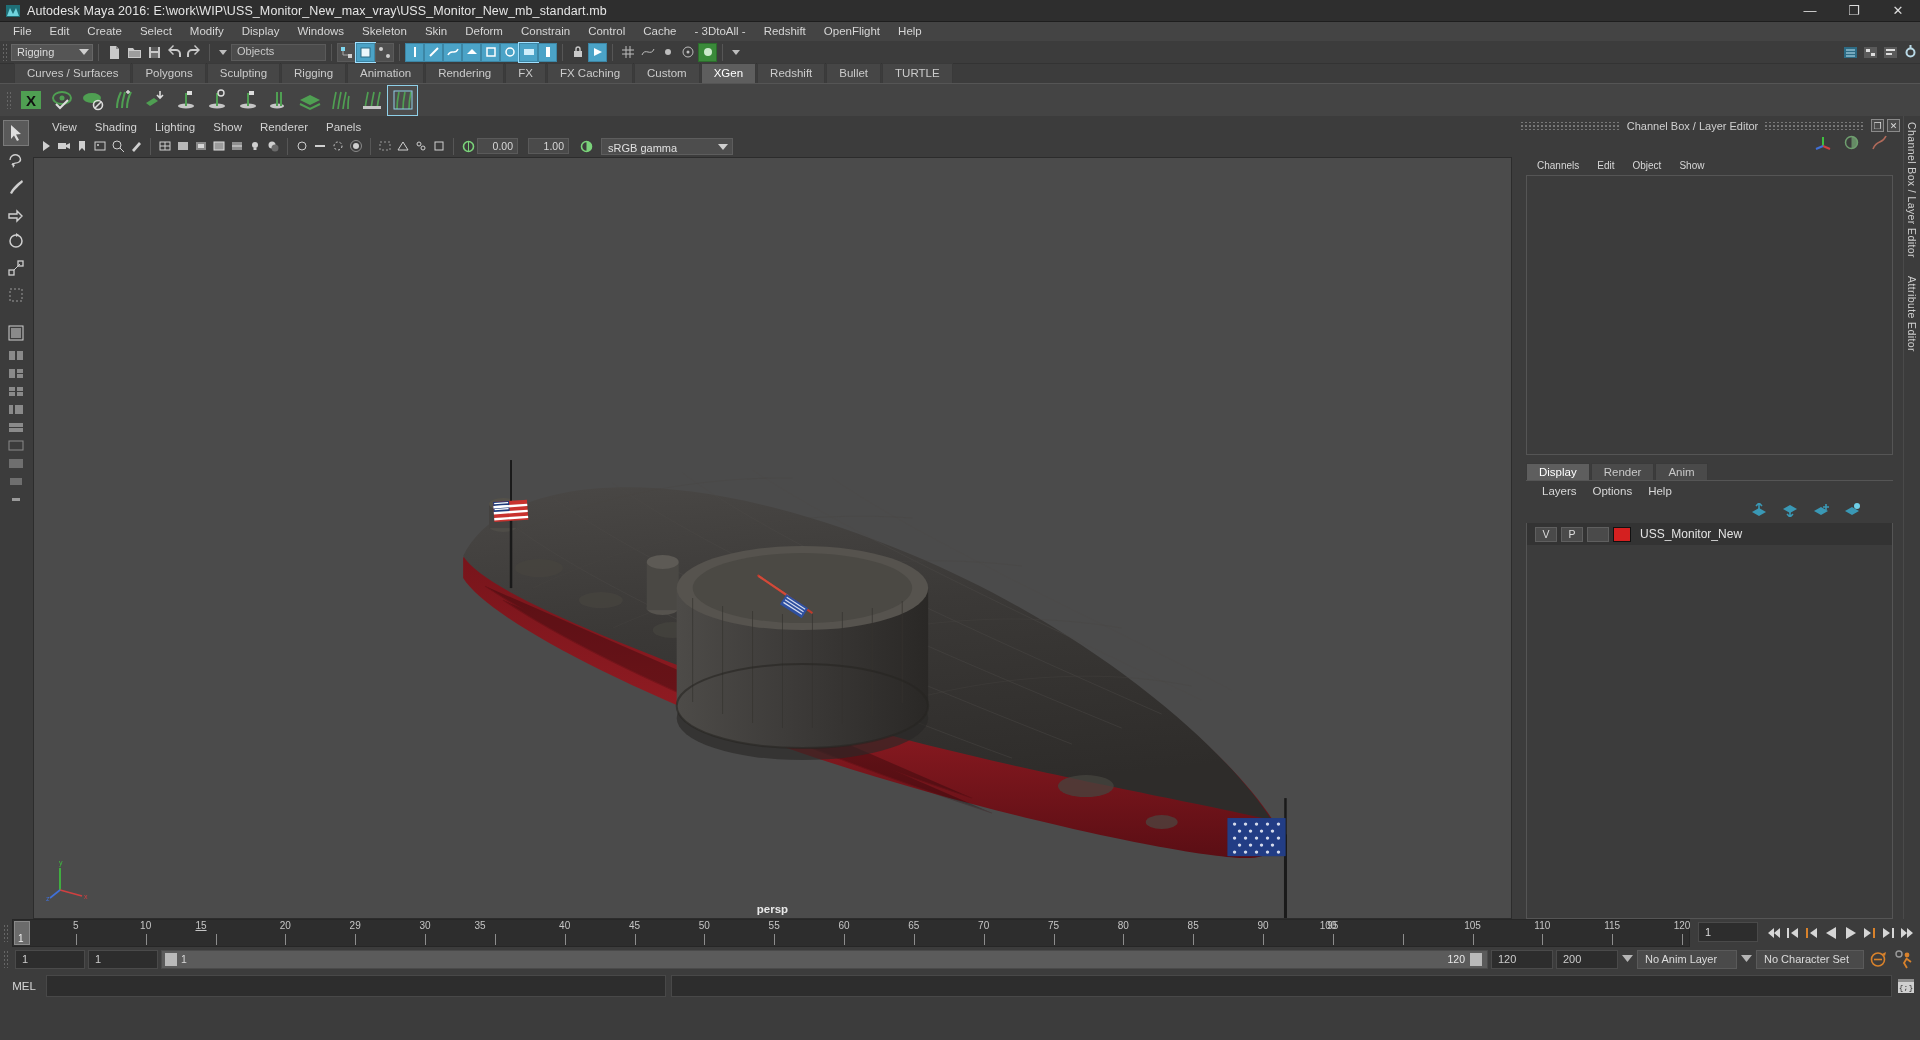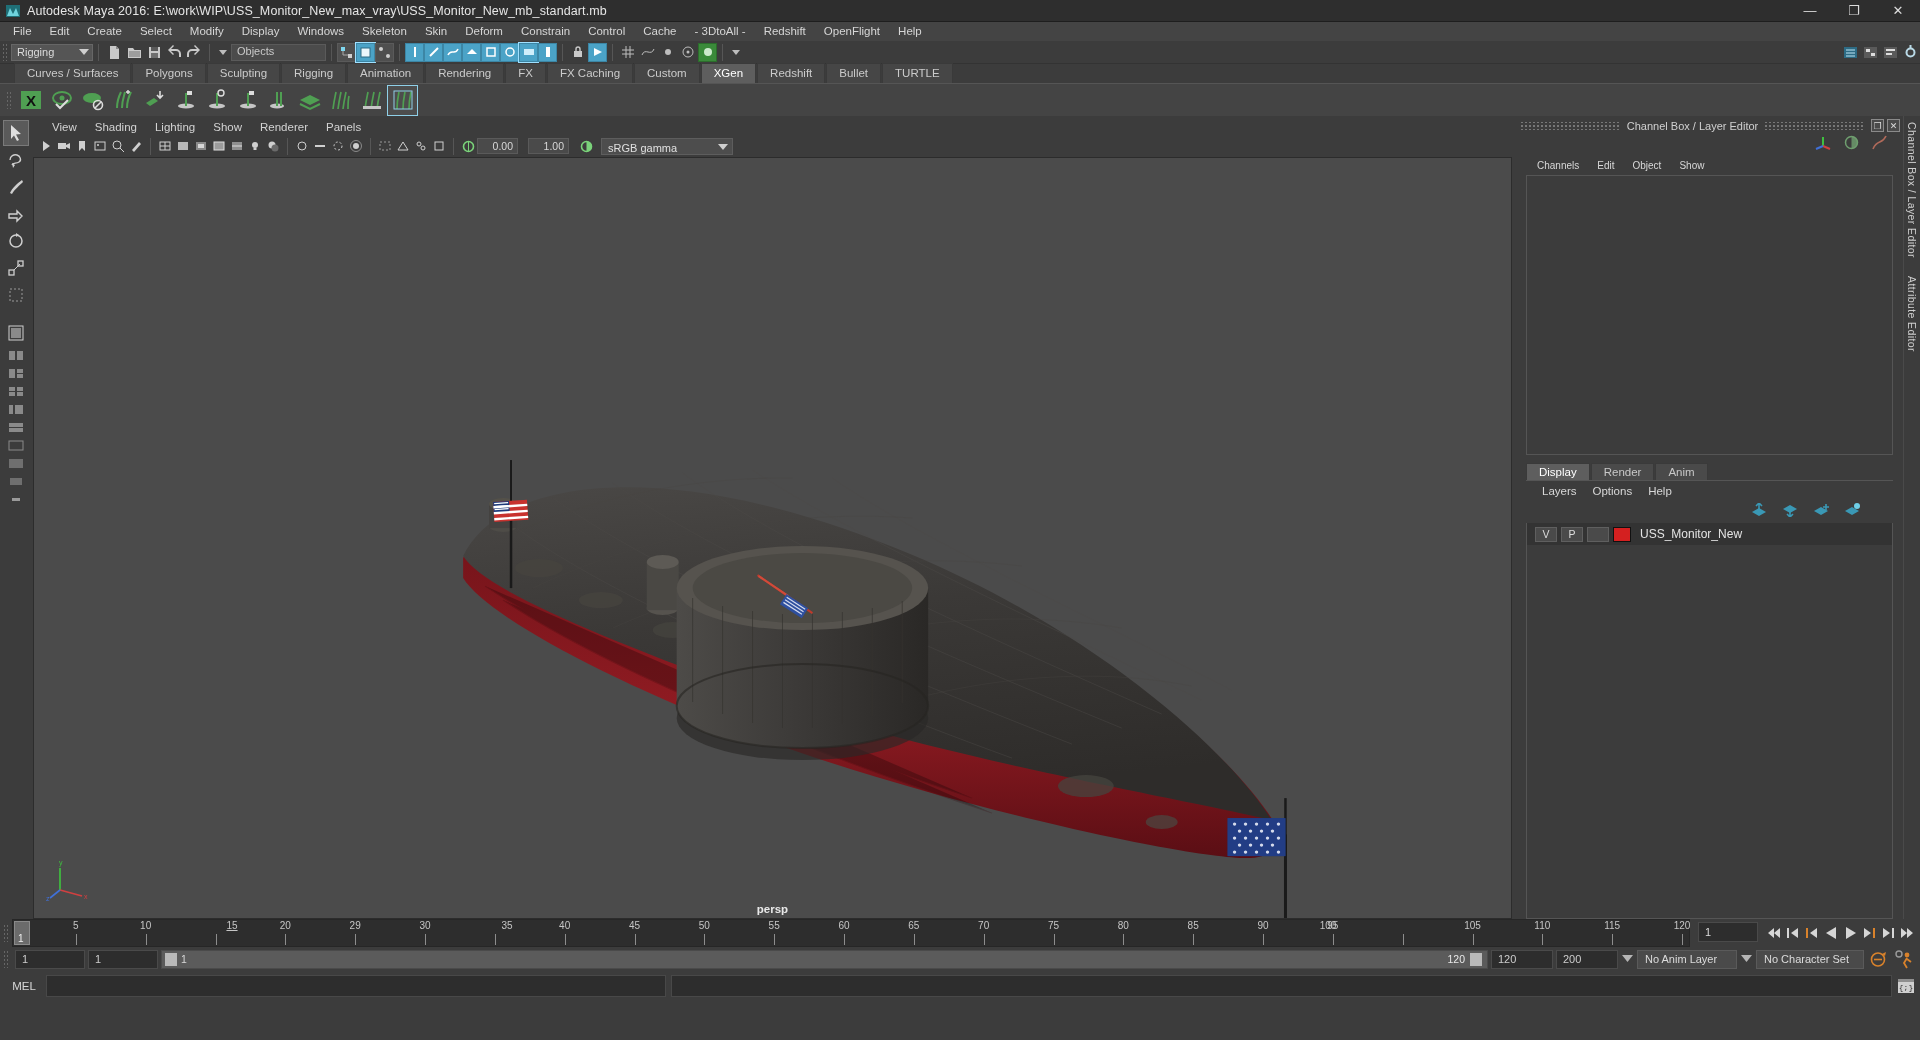--- a/index.html
+++ b/index.html
@@ -1019,29 +1019,29 @@
     <div id="timeslider">
       <div id="playhead">
         <span>1</span>
       </div>
       <div id="ticks">
           <div class="tick" style="left: 62.85px;"></div>
           <div class="tlabel" style="left: 62.85px;">5</div>
           <div class="tick" style="left: 132.683px;"></div>
           <div class="tlabel" style="left: 132.683px;">10</div>
           <div class="tick" style="left: 202.517px;"></div>
-          <div class="tlabel" style="left: 219px; text-decoration: underline;">15</div>
+          <div class="tlabel" style="left: 188px; text-decoration: underline;">15</div>
           <div class="tick" style="left: 272.35px;"></div>
           <div class="tlabel" style="left: 272.35px;">20</div>
           <div class="tick" style="left: 342.183px;"></div>
           <div class="tlabel" style="left: 342.183px;">29</div>
           <div class="tick" style="left: 412.017px;"></div>
           <div class="tlabel" style="left: 412.017px;">30</div>
           <div class="tick" style="left: 481.85px;"></div>
-          <div class="tlabel" style="left: 494px;">35</div>
+          <div class="tlabel" style="left: 467px;">35</div>
           <div class="tick" style="left: 551.683px;"></div>
           <div class="tlabel" style="left: 551.683px;">40</div>
           <div class="tick" style="left: 621.517px;"></div>
           <div class="tlabel" style="left: 621.517px;">45</div>
           <div class="tick" style="left: 691.35px;"></div>
           <div class="tlabel" style="left: 691.35px;">50</div>
           <div class="tick" style="left: 761.183px;"></div>
           <div class="tlabel" style="left: 761.183px;">55</div>
           <div class="tick" style="left: 831.017px;"></div>
           <div class="tlabel" style="left: 831.017px;">60</div>

